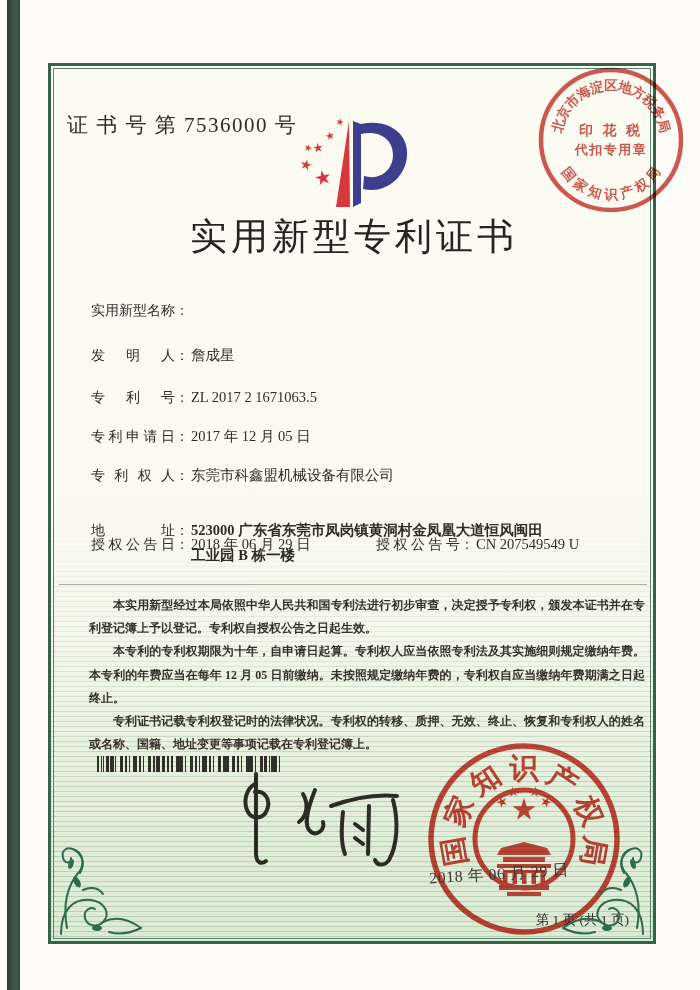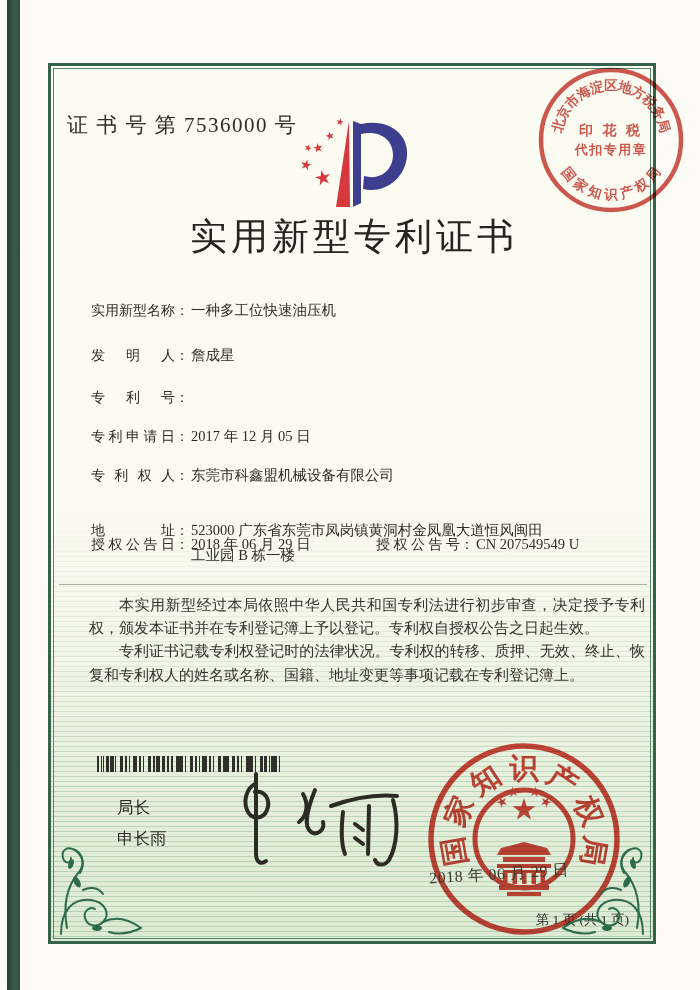--- a/index.html
+++ b/index.html
@@ -25,25 +25,25 @@
   .title{position:absolute;left:0;top:146px;width:100%;text-align:center;
        font-size:37px;letter-spacing:4px;padding-left:4px;box-sizing:border-box;
        color:#262420;font-weight:400;font-family:Liberation Serif, serif;}
   
   .frow{position:absolute;left:40px;width:556px;display:flex;align-items:flex-start;
        font-size:14.5px;line-height:25px;}
   .flabel{display:inline-block;width:84px;font-size:14px;text-align:justify;
        text-align-last:justify;-moz-text-align-last:justify;flex:0 0 84px;color:#2f2c27;}
   .fcolon{flex:0 0 14px;font-size:14px;}
   .fvalue{margin-left:2px;color:#2f2c27;}
-  .fvalue-address{max-width:352px;}
+  .fvalue-address{max-width:352px;font-weight:bold;}
   .grant-pair2{position:absolute;left:285px;top:0;display:flex;}
   .sep{position:absolute;left:8px;right:6px;top:518px;border-top:1px solid rgba(110,115,100,.55);}
-  .body-text{position:absolute;left:38px;top:528px;width:556px;font-size:15px;
-       line-height:23.2px;text-align:justify;color:#34312b;}
+  .body-text{position:absolute;left:38px;top:528px;width:556px;font-size:12px;
+       line-height:23.2px;text-align:justify;color:#34312b;font-weight:bold;}
   .body-text p{margin:0;text-indent:2em;}
   .barcode{position:absolute;left:46px;top:690px;width:183px;height:16px;
        background-image:
         repeating-linear-gradient(90deg,#30302a 0 2px,transparent 2px 4px,#30302a 4px 5px,transparent 5px 9px,#30302a 9px 12px,transparent 12px 14px),
         repeating-linear-gradient(90deg,transparent 0 6px,#30302a 6px 7px,transparent 7px 13px,#30302a 13px 17px,transparent 17px 23px);}
   .director{position:absolute;left:66px;top:726px;font-size:16.5px;line-height:31px;color:#2c2a24;}
   .signature{position:absolute;left:160px;top:700px;}
   .signature path{stroke:#2c2c24;stroke-width:4px;fill:none;stroke-linecap:round;stroke-linejoin:round;}
   .office-seal{position:absolute;left:368px;top:668px;mix-blend-mode:multiply;opacity:.92;}
   .office-seal text{fill:#cd372c;font-family:"Liberation Serif",serif;font-weight:700;}
@@ -148,30 +148,30 @@
       </g>
       <text x="80" y="75" text-anchor="middle" font-size="14" letter-spacing="3">印 花 税</text>
       <text x="80" y="94" text-anchor="middle" font-size="13" letter-spacing="1.5">代扣专用章</text>
     </svg>
 
     <div class="title">实用新型专利证书</div>
 
     <div class="frow" style="top:232px">
       <span class="flabel">实用新型名称</span>
         <span class="fcolon">：</span>
-      <span class="fvalue">一种多工位快速油压机</span>
     </div>
     <div class="frow" style="top:277px">
       <span class="flabel">发明人</span>
         <span class="fcolon">：</span>
       <span class="fvalue">詹成星</span>
     </div>
     <div class="frow" style="top:319px">
       <span class="flabel">专利号</span>
         <span class="fcolon">：</span>
+      <span class="fvalue">ZL 2017 2 1671063.5</span>
     </div>
     <div class="frow" style="top:358px">
       <span class="flabel">专利申请日</span>
         <span class="fcolon">：</span>
       <span class="fvalue">2017 年 12 月 05 日</span>
     </div>
     <div class="frow" style="top:397px">
       <span class="flabel">专利权人</span>
         <span class="fcolon">：</span>
       <span class="fvalue">东莞市科鑫盟机械设备有限公司</span>
@@ -189,29 +189,26 @@
         <span class="flabel">授权公告号</span>
           <span class="fcolon">：</span>
         <span class="fvalue">CN 207549549 U</span>
       </span>
     </div>
 
     <div class="sep"></div>
 
     <div class="body-text">
       <p>本实用新型经过本局依照中华人民共和国专利法进行初步审查，决定授予专利权，颁发本证书并在专利登记簿上予以登记。专利权自授权公告之日起生效。</p>
+      <p>本专利的专利权期限为十年，自申请日起算。专利权人应当依照专利法及其实施细则规定缴纳年费。本专利的年费应当在每年 12 月 05 日前缴纳。未按照规定缴纳年费的，专利权自应当缴纳年费期满之日起终止。</p>
       <p>专利证书记载专利权登记时的法律状况。专利权的转移、质押、无效、终止、恢复和专利权人的姓名或名称、国籍、地址变更等事项记载在专利登记簿上。</p>
     </div>
 
     <div class="barcode"></div>
 
-    <div class="director">
-      <div>局长</div>
-      <div>申长雨</div>
-    </div>
 
     <svg class="signature" width="210" height="110" viewBox="0 0 210 110">
       <path d="M44,18 C36,22 32,34 36,44 C40,54 52,54 56,44 C60,34 54,24 44,26"></path>
       <path d="M45,8 L45,88 C45,96 50,99 55,95"></path>
       <path d="M92,28 C98,38 96,50 88,56"></path>
       <path d="M104,24 C96,44 92,60 100,66 C106,70 114,64 112,56"></path>
       <path d="M120,40 C142,32 166,28 186,30"></path>
       <path d="M132,46 C130,64 130,78 134,88"></path>
       <path d="M182,34 C188,56 186,80 178,94 C174,100 166,100 164,94"></path>
       <path d="M158,40 L157,88"></path>

